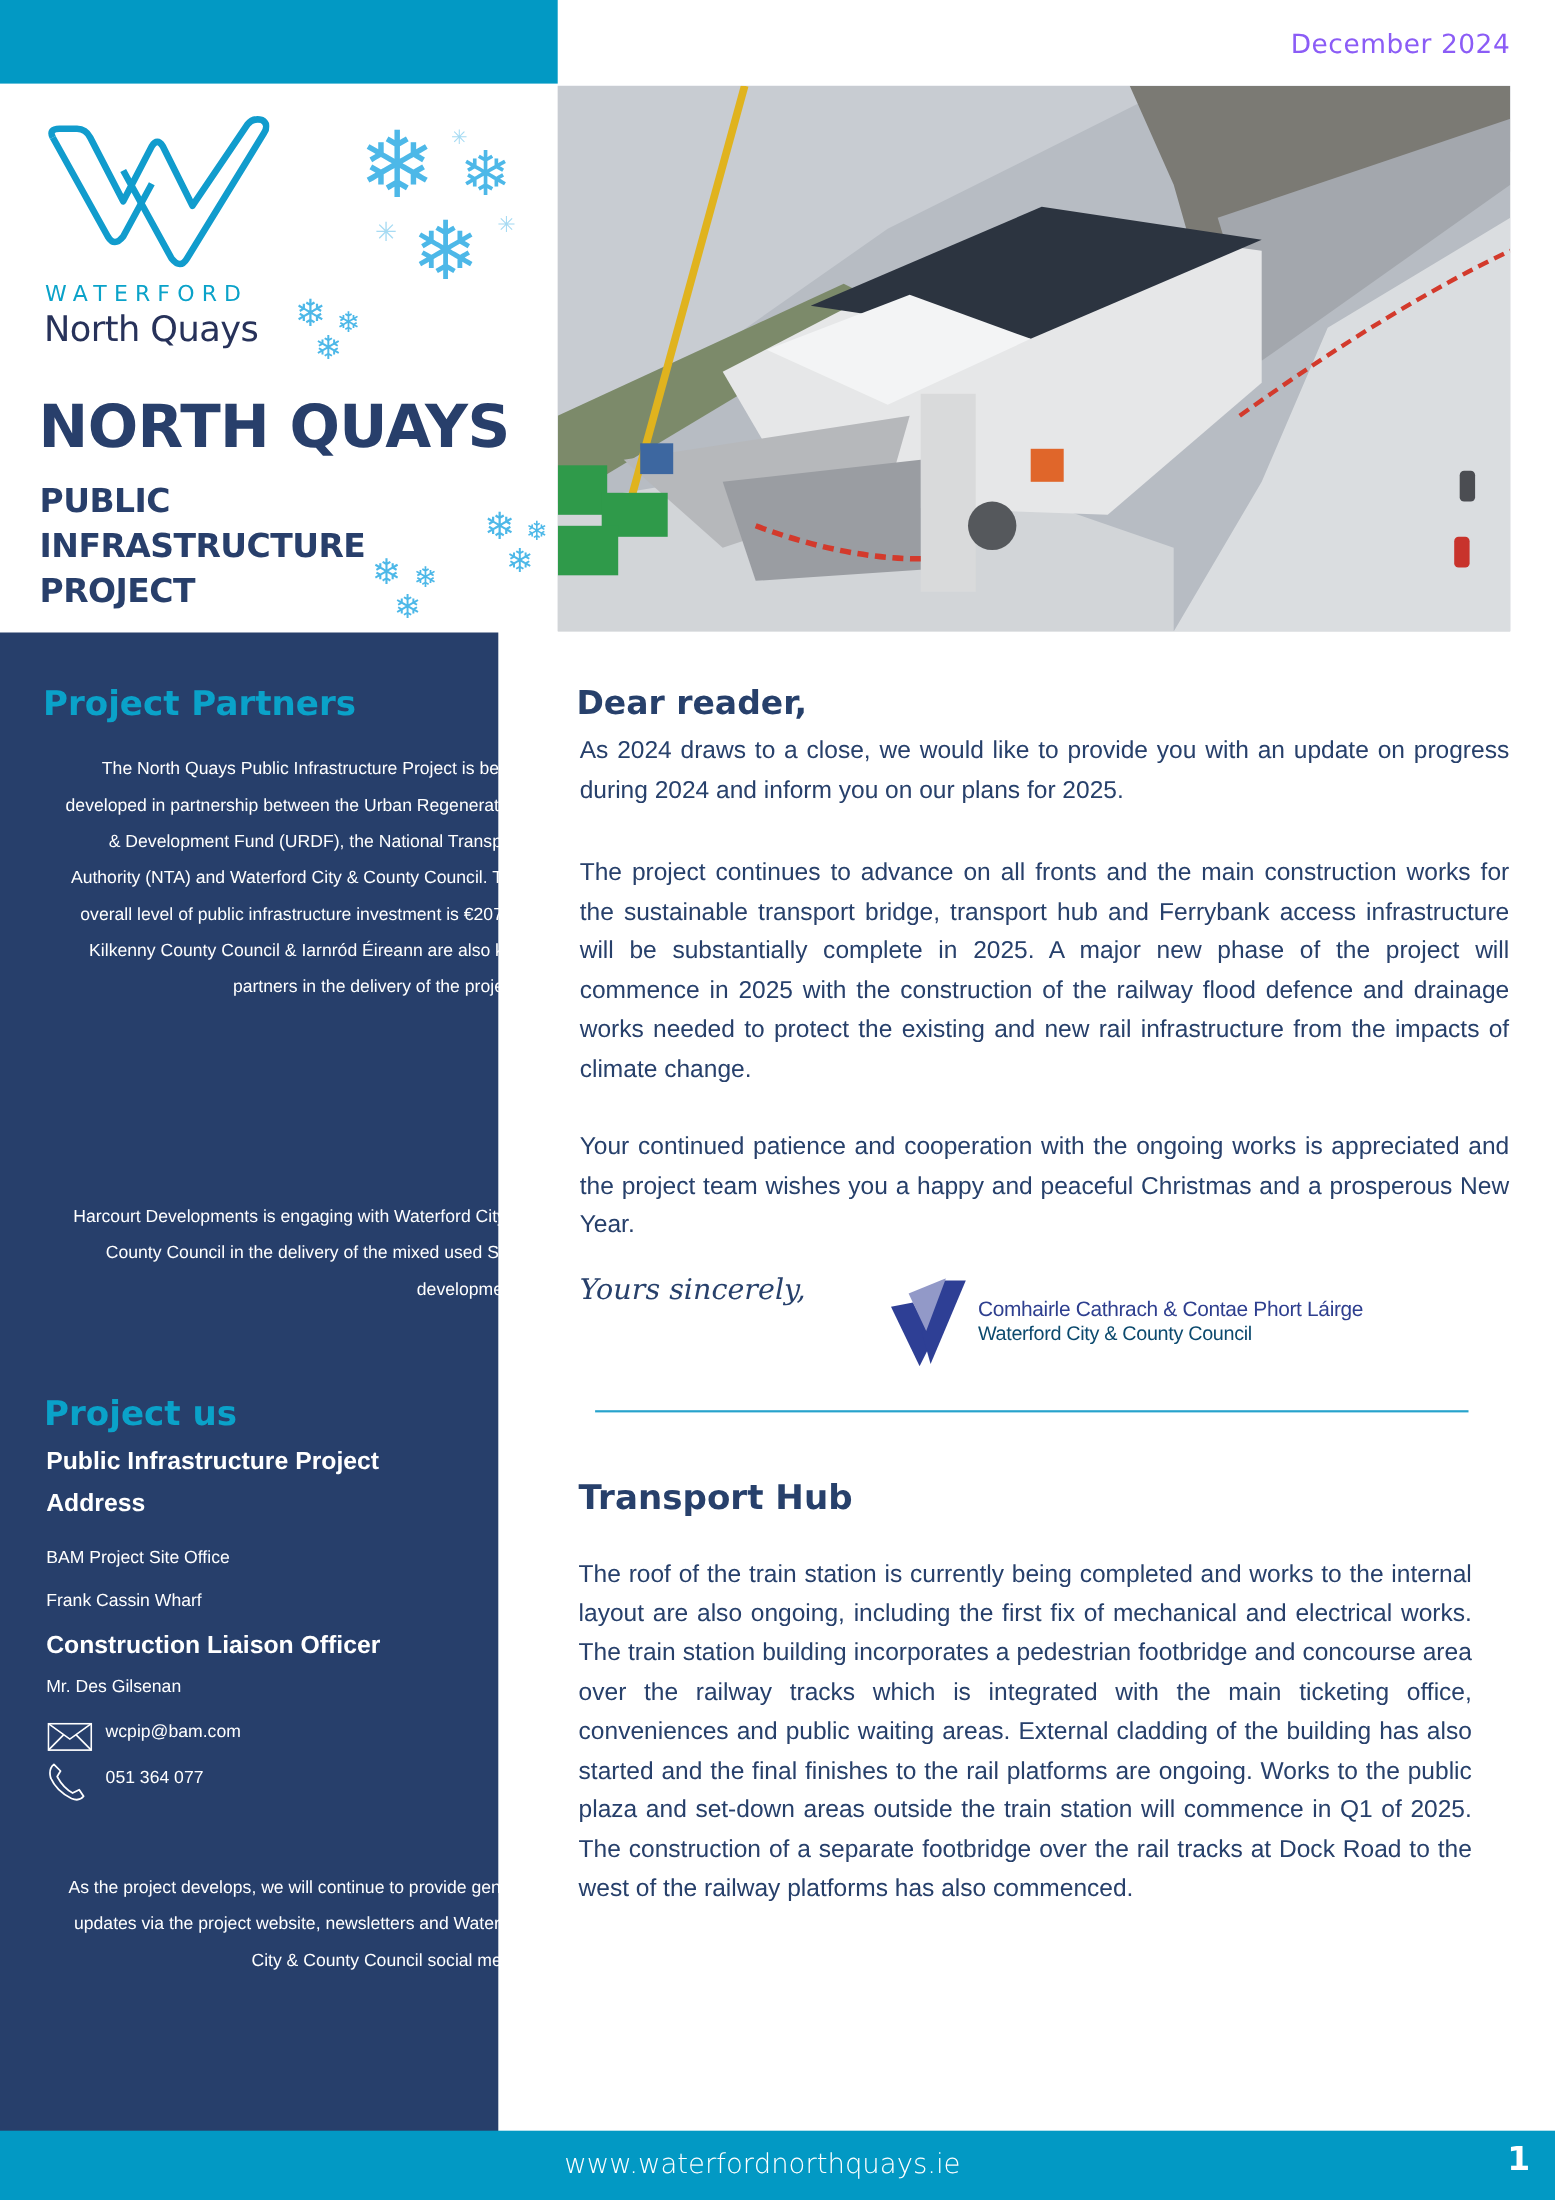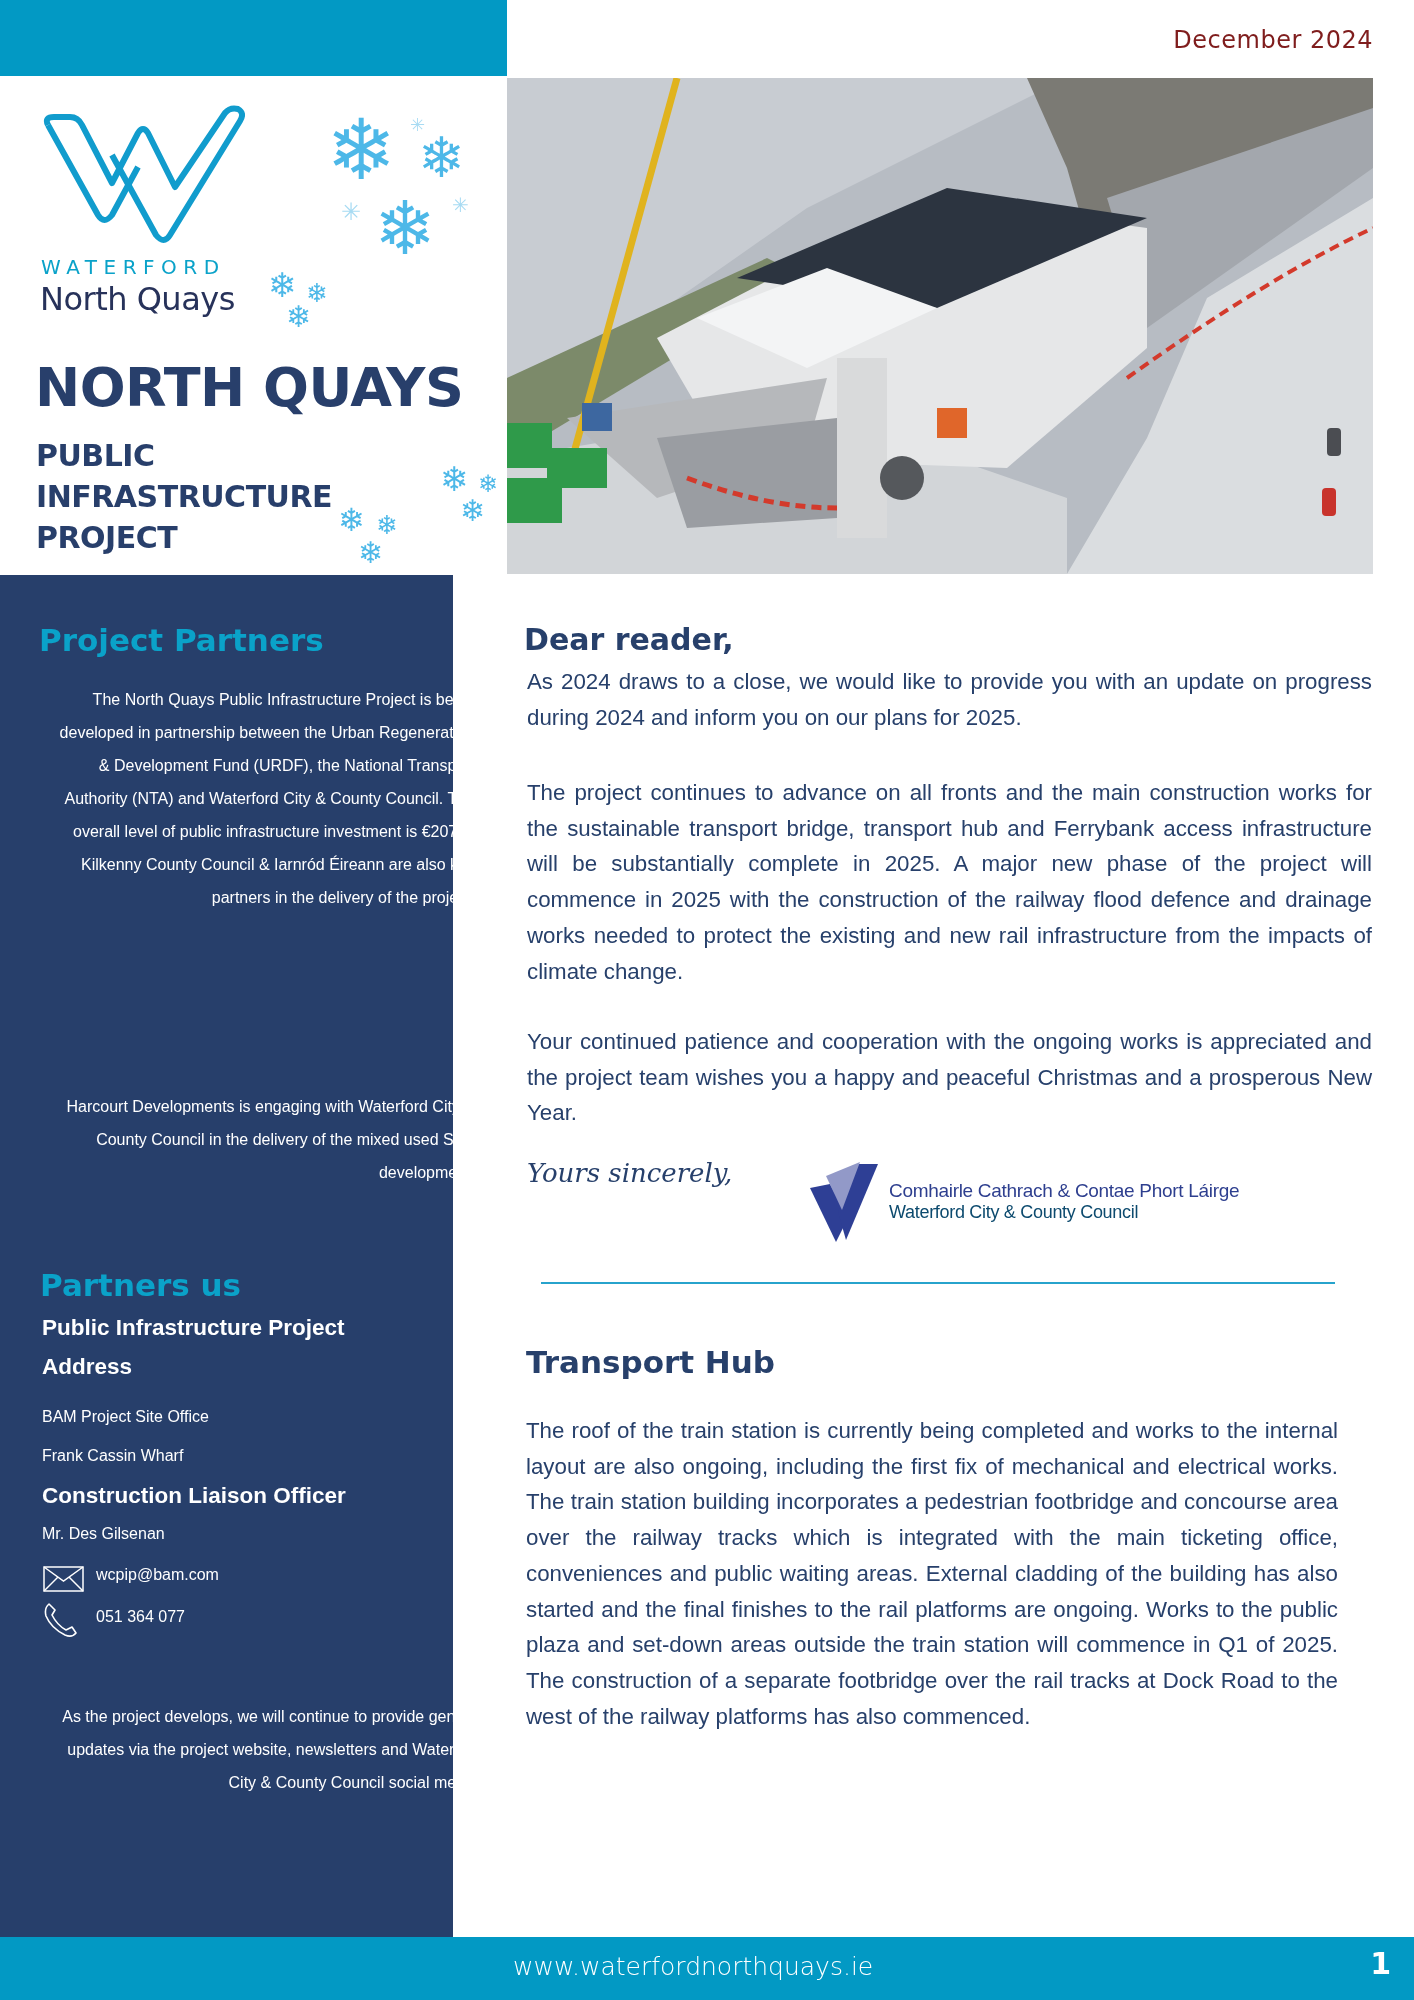--- a/index.html
+++ b/index.html
@@ -3,21 +3,21 @@
 <meta charset="utf-8">
 <style>
   * { margin: 0; padding: 0; box-sizing: border-box; }
   html, body { width: 1414px; height: 2000px; background: #ffffff; overflow: hidden; }
   body { position: relative; font-family: "Liberation Sans", sans-serif; color: #27406b; }
 
   .abs { position: absolute; }
 
   
   .top-band { left: 0; top: 0; width: 507px; height: 76px; background: #0299c4; }
-  .date { right: 41px; top: 26px; font-size: 24px; color: #7f1d1d; letter-spacing: 0.5px; font-family: "DejaVu Sans", sans-serif; font-weight: normal; }
+  .date { right: 41px; top: 26px; font-size: 24px; color: #8b5cf6; letter-spacing: 0.5px; font-family: "DejaVu Sans", sans-serif; font-weight: normal; }
 
   
   .logo-mark { left: 40px; top: 105px; width: 205px; height: 145px; }
   .logo-waterford { left: 41px; top: 255px; font-size: 20px; letter-spacing: 6.5px; color: #0aa2c9; font-family: "DejaVu Sans", sans-serif; }
   .logo-nq { left: 40px; top: 280px; font-size: 32px; color: #27325a; font-family: "DejaVu Sans", sans-serif; letter-spacing: -0.5px; }
 
   .snow { color: #4db8e8; line-height: 1; }
   .snow-lite { color: #a7dbf3; line-height: 1; }
 
   .title-nq { left: 35px; top: 356px; font-size: 54px; font-weight: 900; color: #283f6b; letter-spacing: -0.5px; font-family: "DejaVu Sans", sans-serif; }
@@ -109,21 +109,21 @@
     <rect x="430" y="330" width="30" height="30" fill="#e0662a"></rect>
     <circle cx="395" cy="400" r="22" fill="#55585c"></circle>
   </svg>
 </div>
 
 <div class="abs sidebar">
   <div class="abs sb-head" style="left:39px;top:47px;">Project Partners</div>
   <div class="abs sb-text" style="left:45px;top:108px;width:430px;">The North Quays Public Infrastructure Project is being developed in partnership between the Urban Regeneration &amp; Development Fund (URDF), the National Transport Authority (NTA) and Waterford City &amp; County Council. The overall level of public infrastructure investment is €207m. Kilkenny County Council &amp; Iarnród Éireann are also key partners in the delivery of the project.</div>
   <div class="abs sb-text" style="left:45px;top:515px;width:430px;">Harcourt Developments is engaging with Waterford City &amp; County Council in the delivery of the mixed used SDZ development.</div>
 
-  <div class="abs sb-head" style="left:40px;top:692px;">Partners us</div>
+  <div class="abs sb-head" style="left:40px;top:692px;">Project us</div>
   <div class="abs sb-bold" style="left:42px;top:740px;">Public Infrastructure Project</div>
   <div class="abs sb-bold" style="left:42px;top:779px;">Address</div>
   <div class="abs sb-text" style="left:42px;top:825px;">BAM Project Site Office</div>
   <div class="abs sb-text" style="left:42px;top:864px;">Frank Cassin Wharf</div>
   <div class="abs sb-bold" style="left:42px;top:908px;">Construction Liaison Officer</div>
   <div class="abs sb-text" style="left:42px;top:942px;">Mr. Des Gilsenan</div>
 
   <svg class="abs" style="left:43px;top:991px;" width="41" height="26" viewBox="0 0 41 26">
     <rect x="1" y="1" width="39" height="24" fill="none" stroke="#ffffff" stroke-width="1.5"></rect>
     <polyline points="1,1 20.5,15 40,1" fill="none" stroke="#ffffff" stroke-width="1.5"></polyline>

